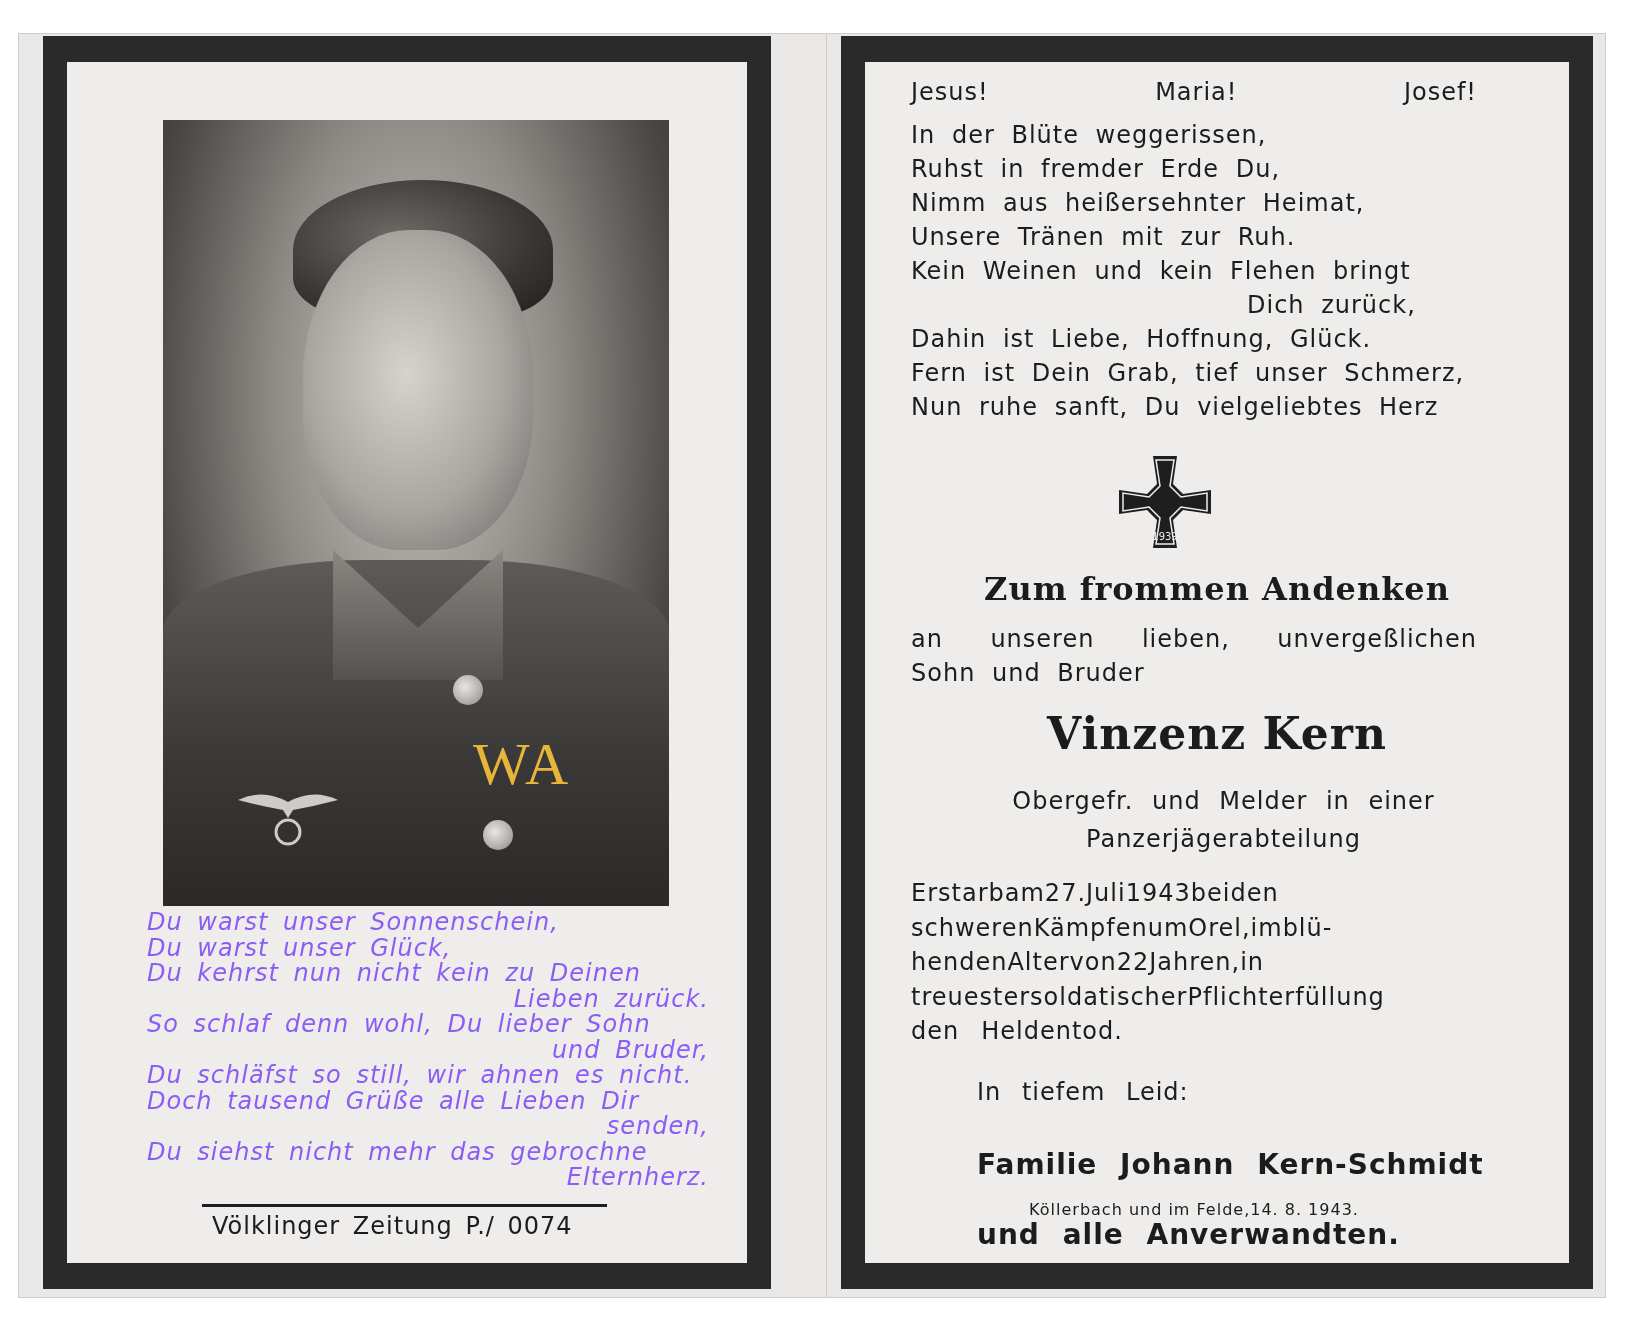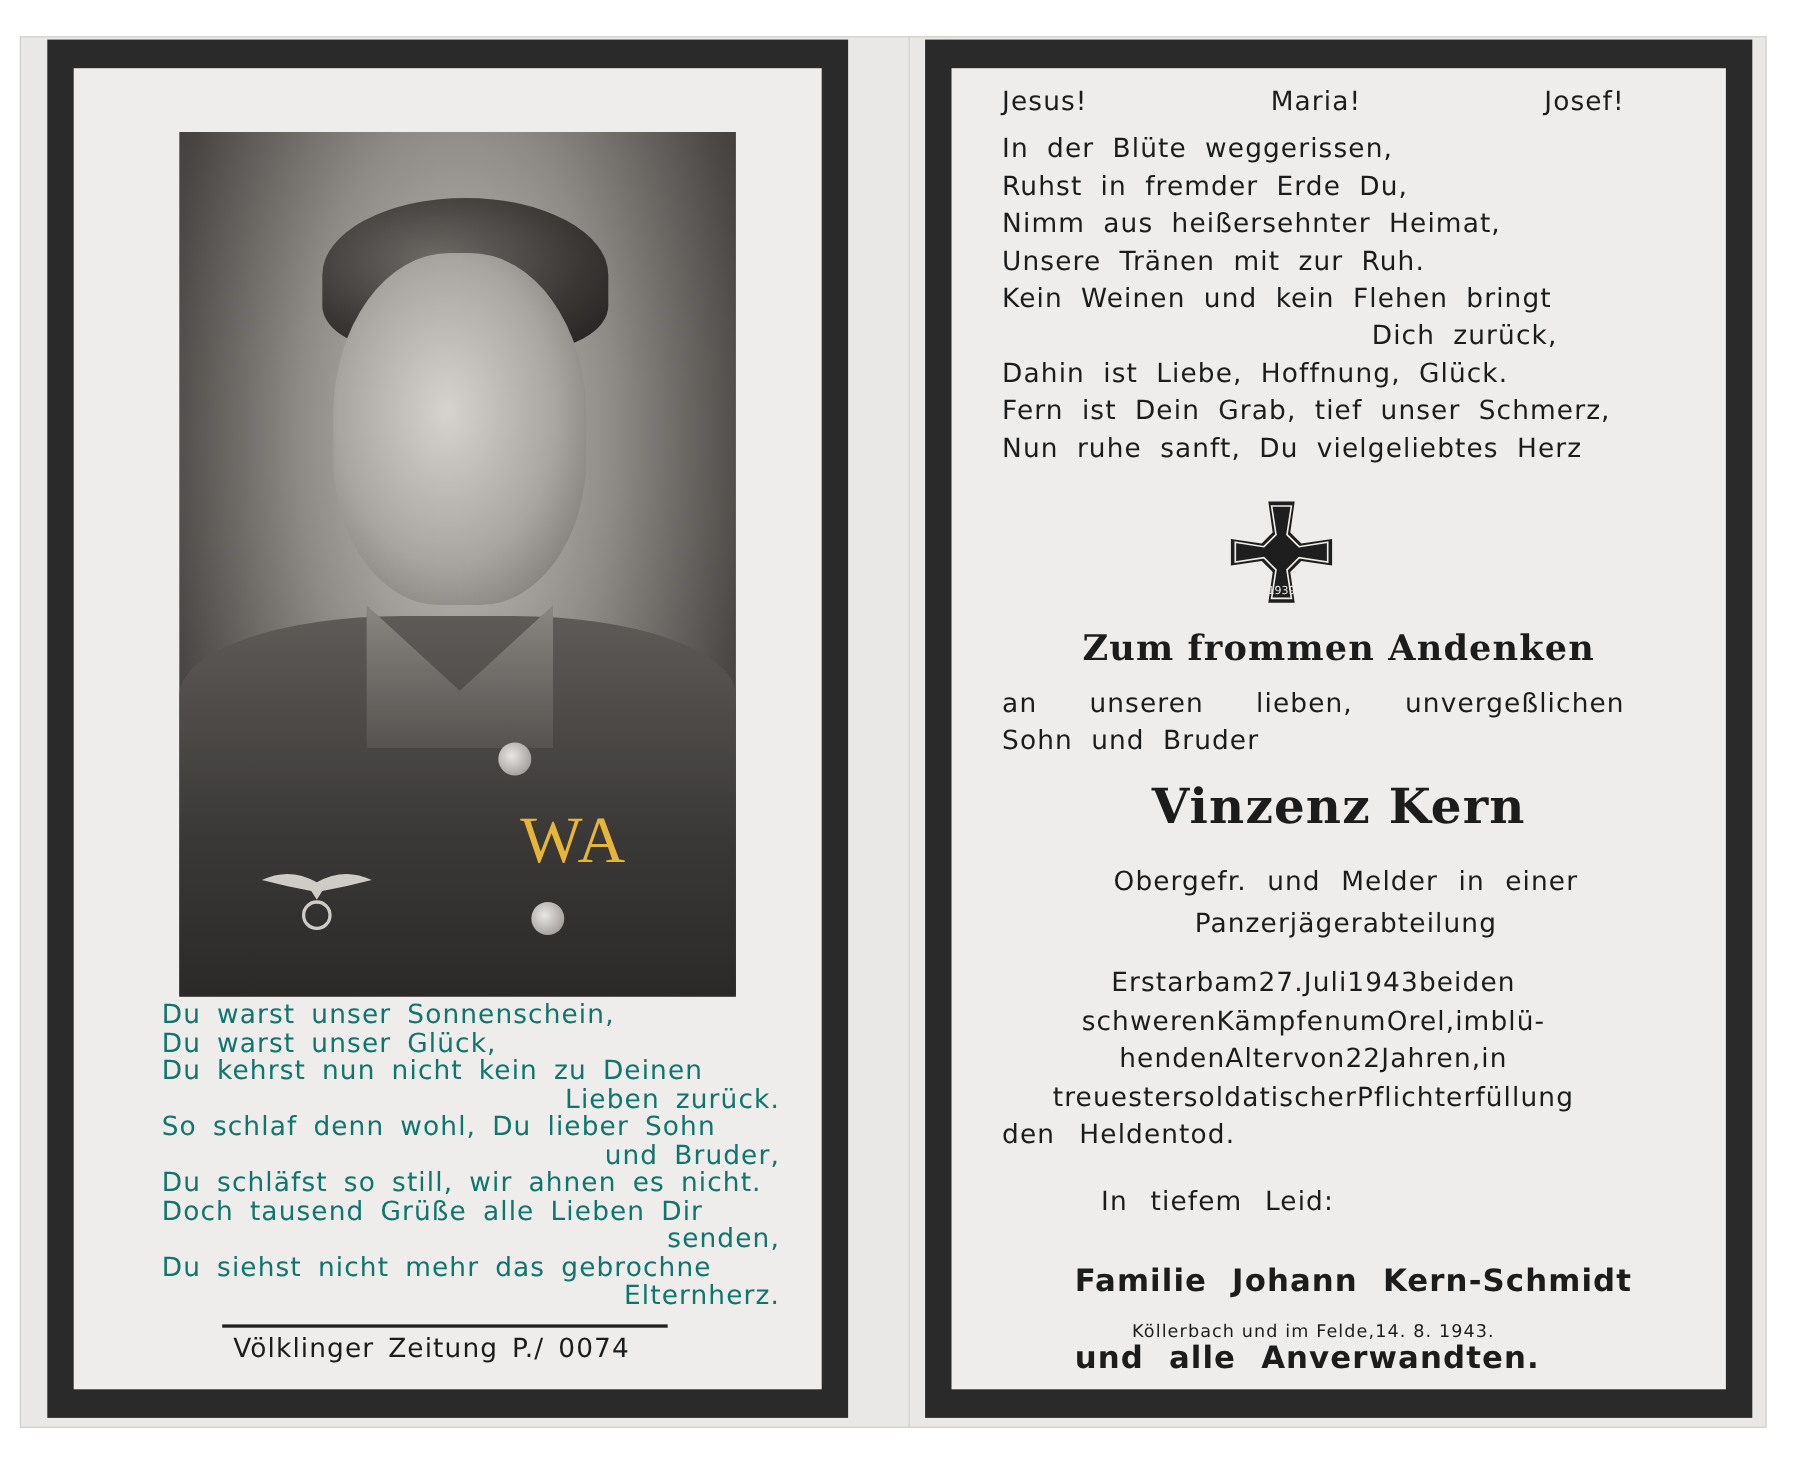--- a/index.html
+++ b/index.html
@@ -60,21 +60,21 @@
     }
     .watermark {
       position: absolute; left: 310px; top: 610px;
       font-family: "Liberation Serif", serif; font-size: 60px; color: #e6b53a;
       letter-spacing: 2px;
     }
 
     .poem-left {
       position: absolute; left: 80px; top: 848px; width: 570px;
       font-family: "DejaVu Sans", sans-serif; font-size: 24px; line-height: 25.5px;
-      color: #0f766e; letter-spacing: 1px; word-spacing: 6px;
+      color: #8b5cf6; letter-spacing: 1px; word-spacing: 6px; font-style: italic;
     }
     .poem-left .line { white-space: nowrap; }
     .poem-left .line.indent { text-align: right; padding-right: 8px; }
 
     .rule {
       position: absolute; left: 135px; top: 1142px; width: 405px; height: 3px; background: #1e1e1e;
     }
     .publisher {
       position: absolute; left: 145px; top: 1150px;
       font-family: "DejaVu Sans", sans-serif; font-size: 24px; letter-spacing: 1px; word-spacing: 4px;
@@ -99,25 +99,25 @@
     .dedication .line.justify { display: flex; justify-content: space-between; }
 
     .name {
       position: absolute; left: 0; right: 0; top: 646px; text-align: center;
       font-family: "DejaVu Serif", serif; font-weight: bold; font-size: 44px; letter-spacing: 1px;
     }
     .rank { position: absolute; left: 0; right: 0; top: 720px; text-align: center; }
     .rank .line { height: 38px; line-height: 38px; font-family: "DejaVu Sans", sans-serif; font-size: 24px; letter-spacing: 1px; word-spacing: 10px; padding-left: 13px; }
 
     .death { position: absolute; left: 46px; top: 814px; width: 566px; }
-    .death .line { height: 34.5px; line-height: 34.5px; font-family: "DejaVu Sans", sans-serif; font-size: 24px; letter-spacing: 1px; white-space: nowrap; display: flex; justify-content: center; }
+    .death .line { height: 34.5px; line-height: 34.5px; font-family: "DejaVu Sans", sans-serif; font-size: 24px; letter-spacing: 1px; white-space: nowrap; display: flex; justify-content: flex-start; }
     .death .line.last { justify-content: flex-start; gap: 22px; }
 
     .mourning { position: absolute; left: 112px; top: 1010px; width: 480px; }
-    .mourning .lead { height: 40px; line-height: 40px; font-family: "DejaVu Sans", sans-serif; font-size: 24px; letter-spacing: 1px; word-spacing: 12px; margin-left: 24px; }
+    .mourning .lead { height: 40px; line-height: 40px; font-family: "DejaVu Sans", sans-serif; font-size: 24px; letter-spacing: 1px; word-spacing: 12px; }
     .mourning .family { height: 34px; line-height: 34px; font-family: "DejaVu Sans", sans-serif; font-weight: bold; font-size: 28px; letter-spacing: 1px; word-spacing: 12px; white-space: nowrap; margin-top: 36px; }
 
     .place-date {
       position: absolute; left: 46px; top: 1138px; width: 566px;
       display: flex; justify-content: center;
       font-family: "DejaVu Sans", sans-serif; font-size: 16px; letter-spacing: 1px;
     }
   </style>
 </head>
 <body>

